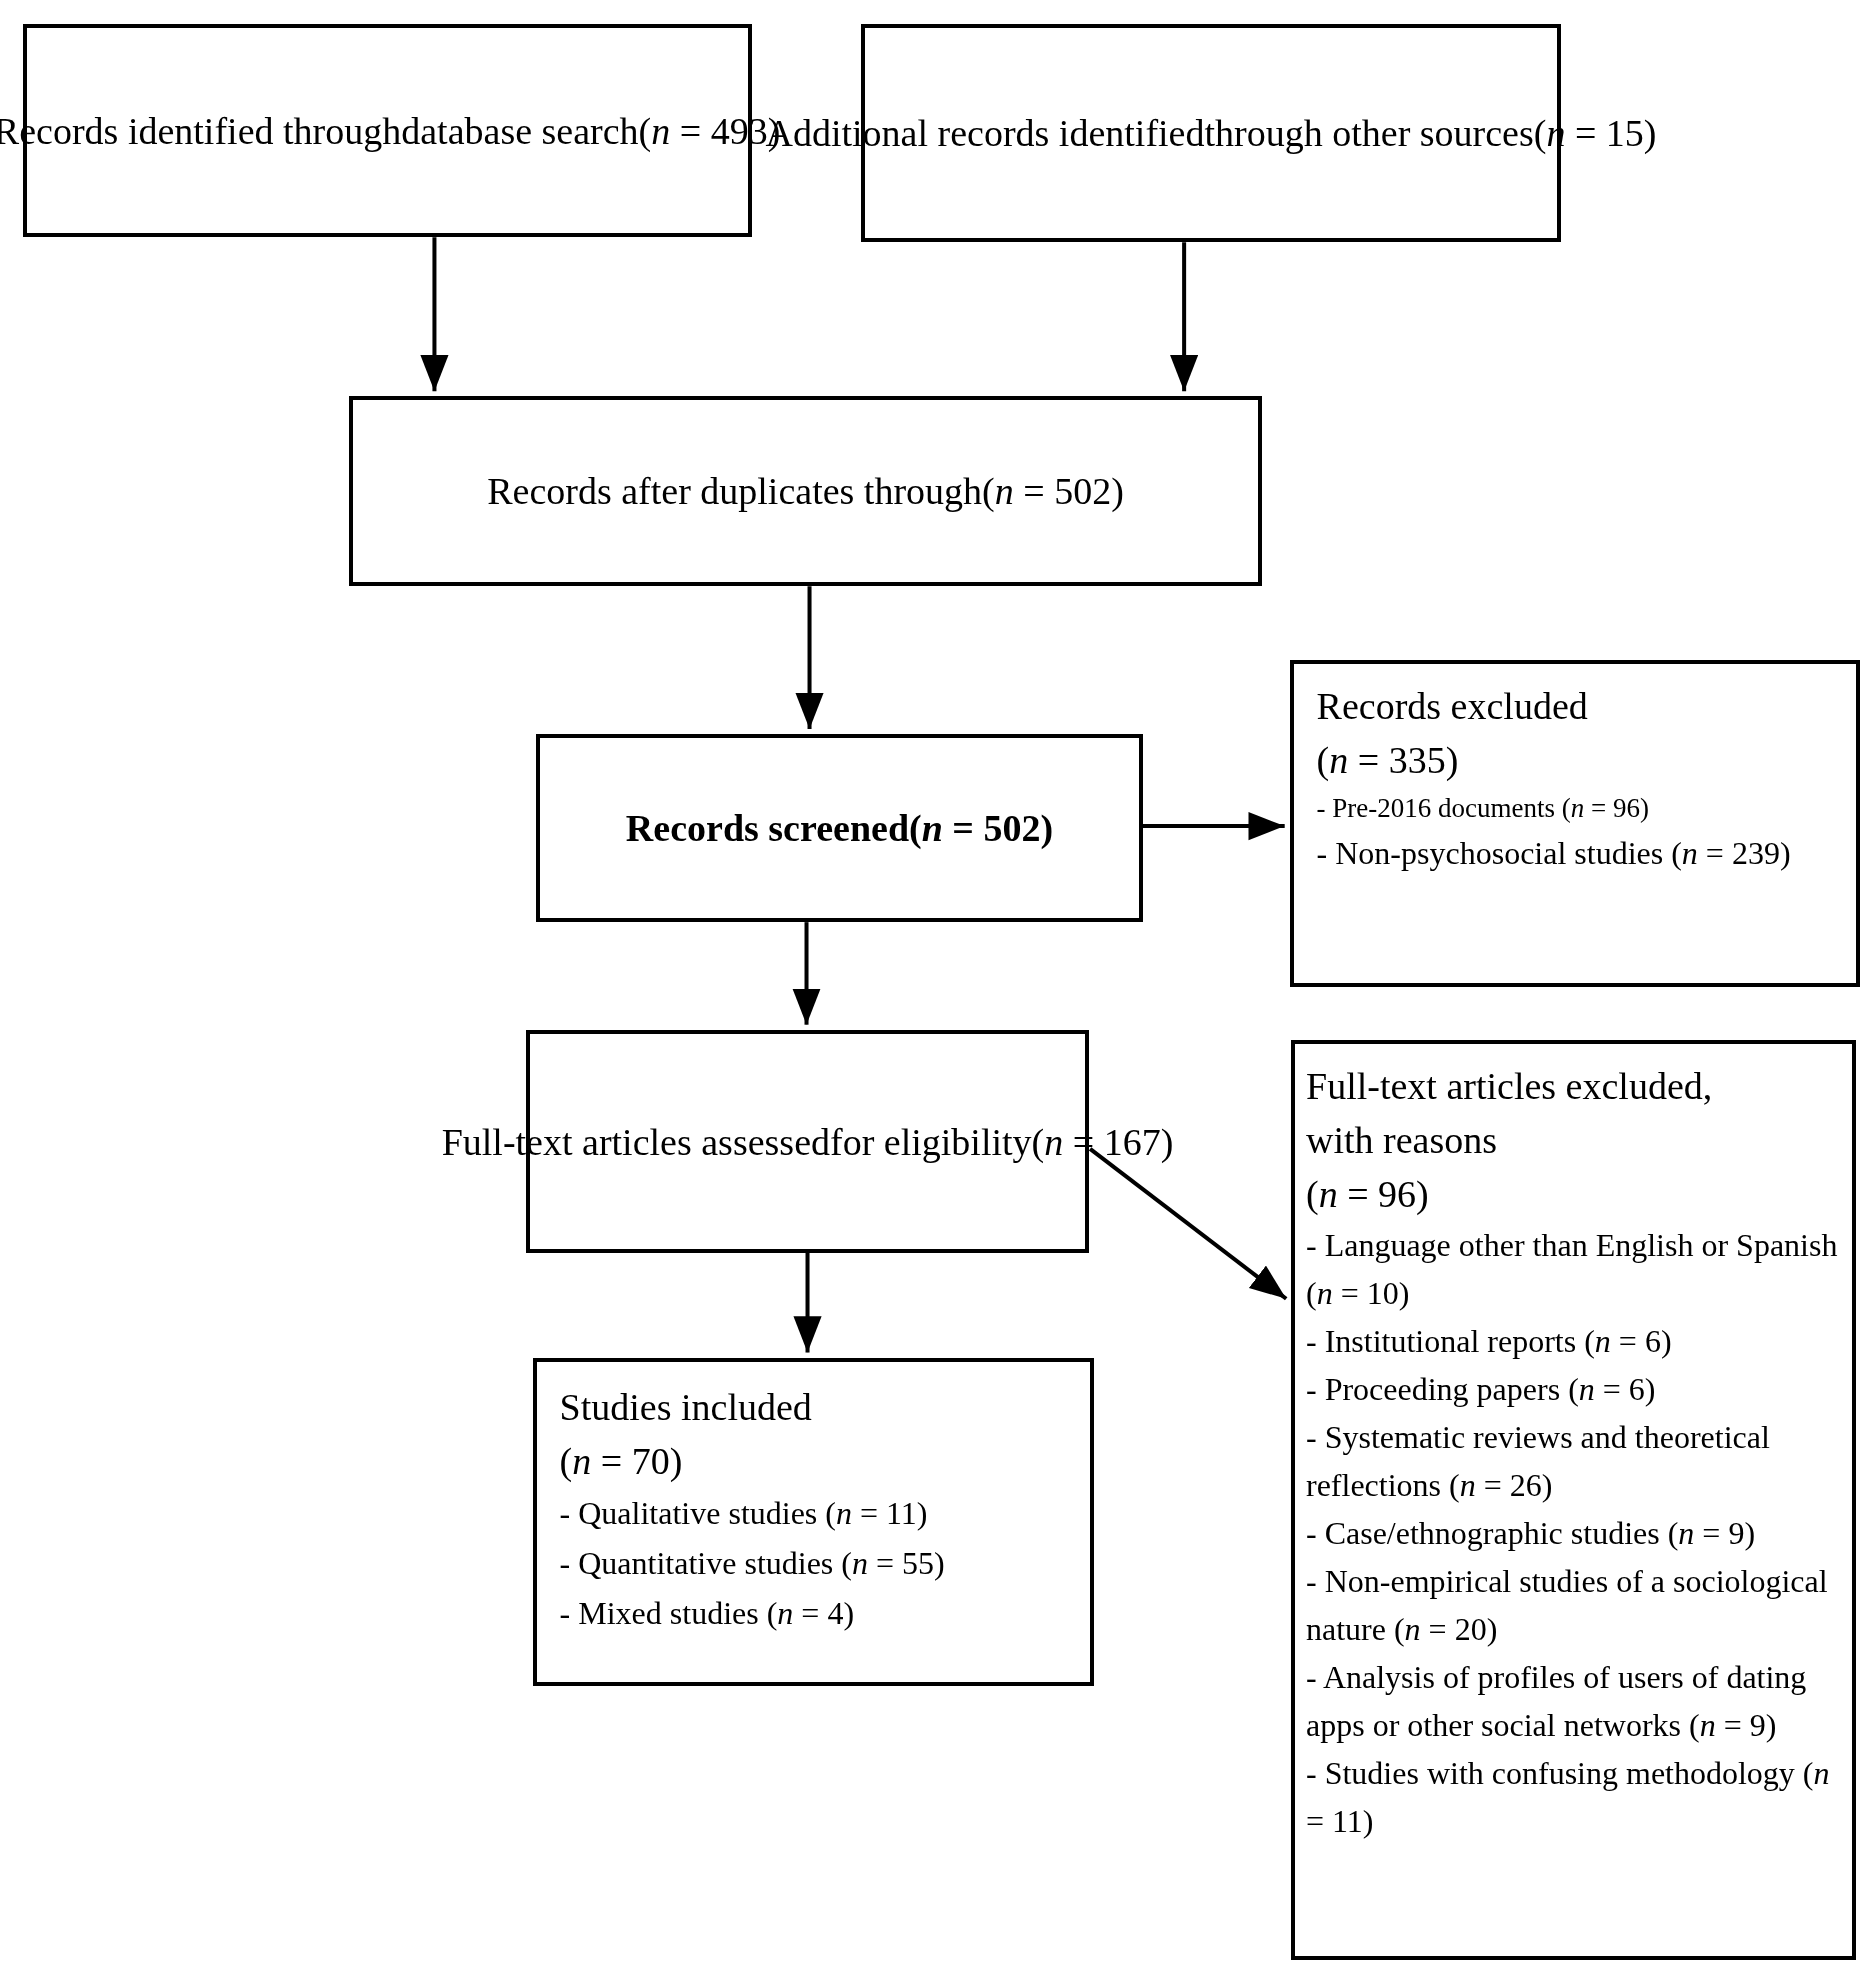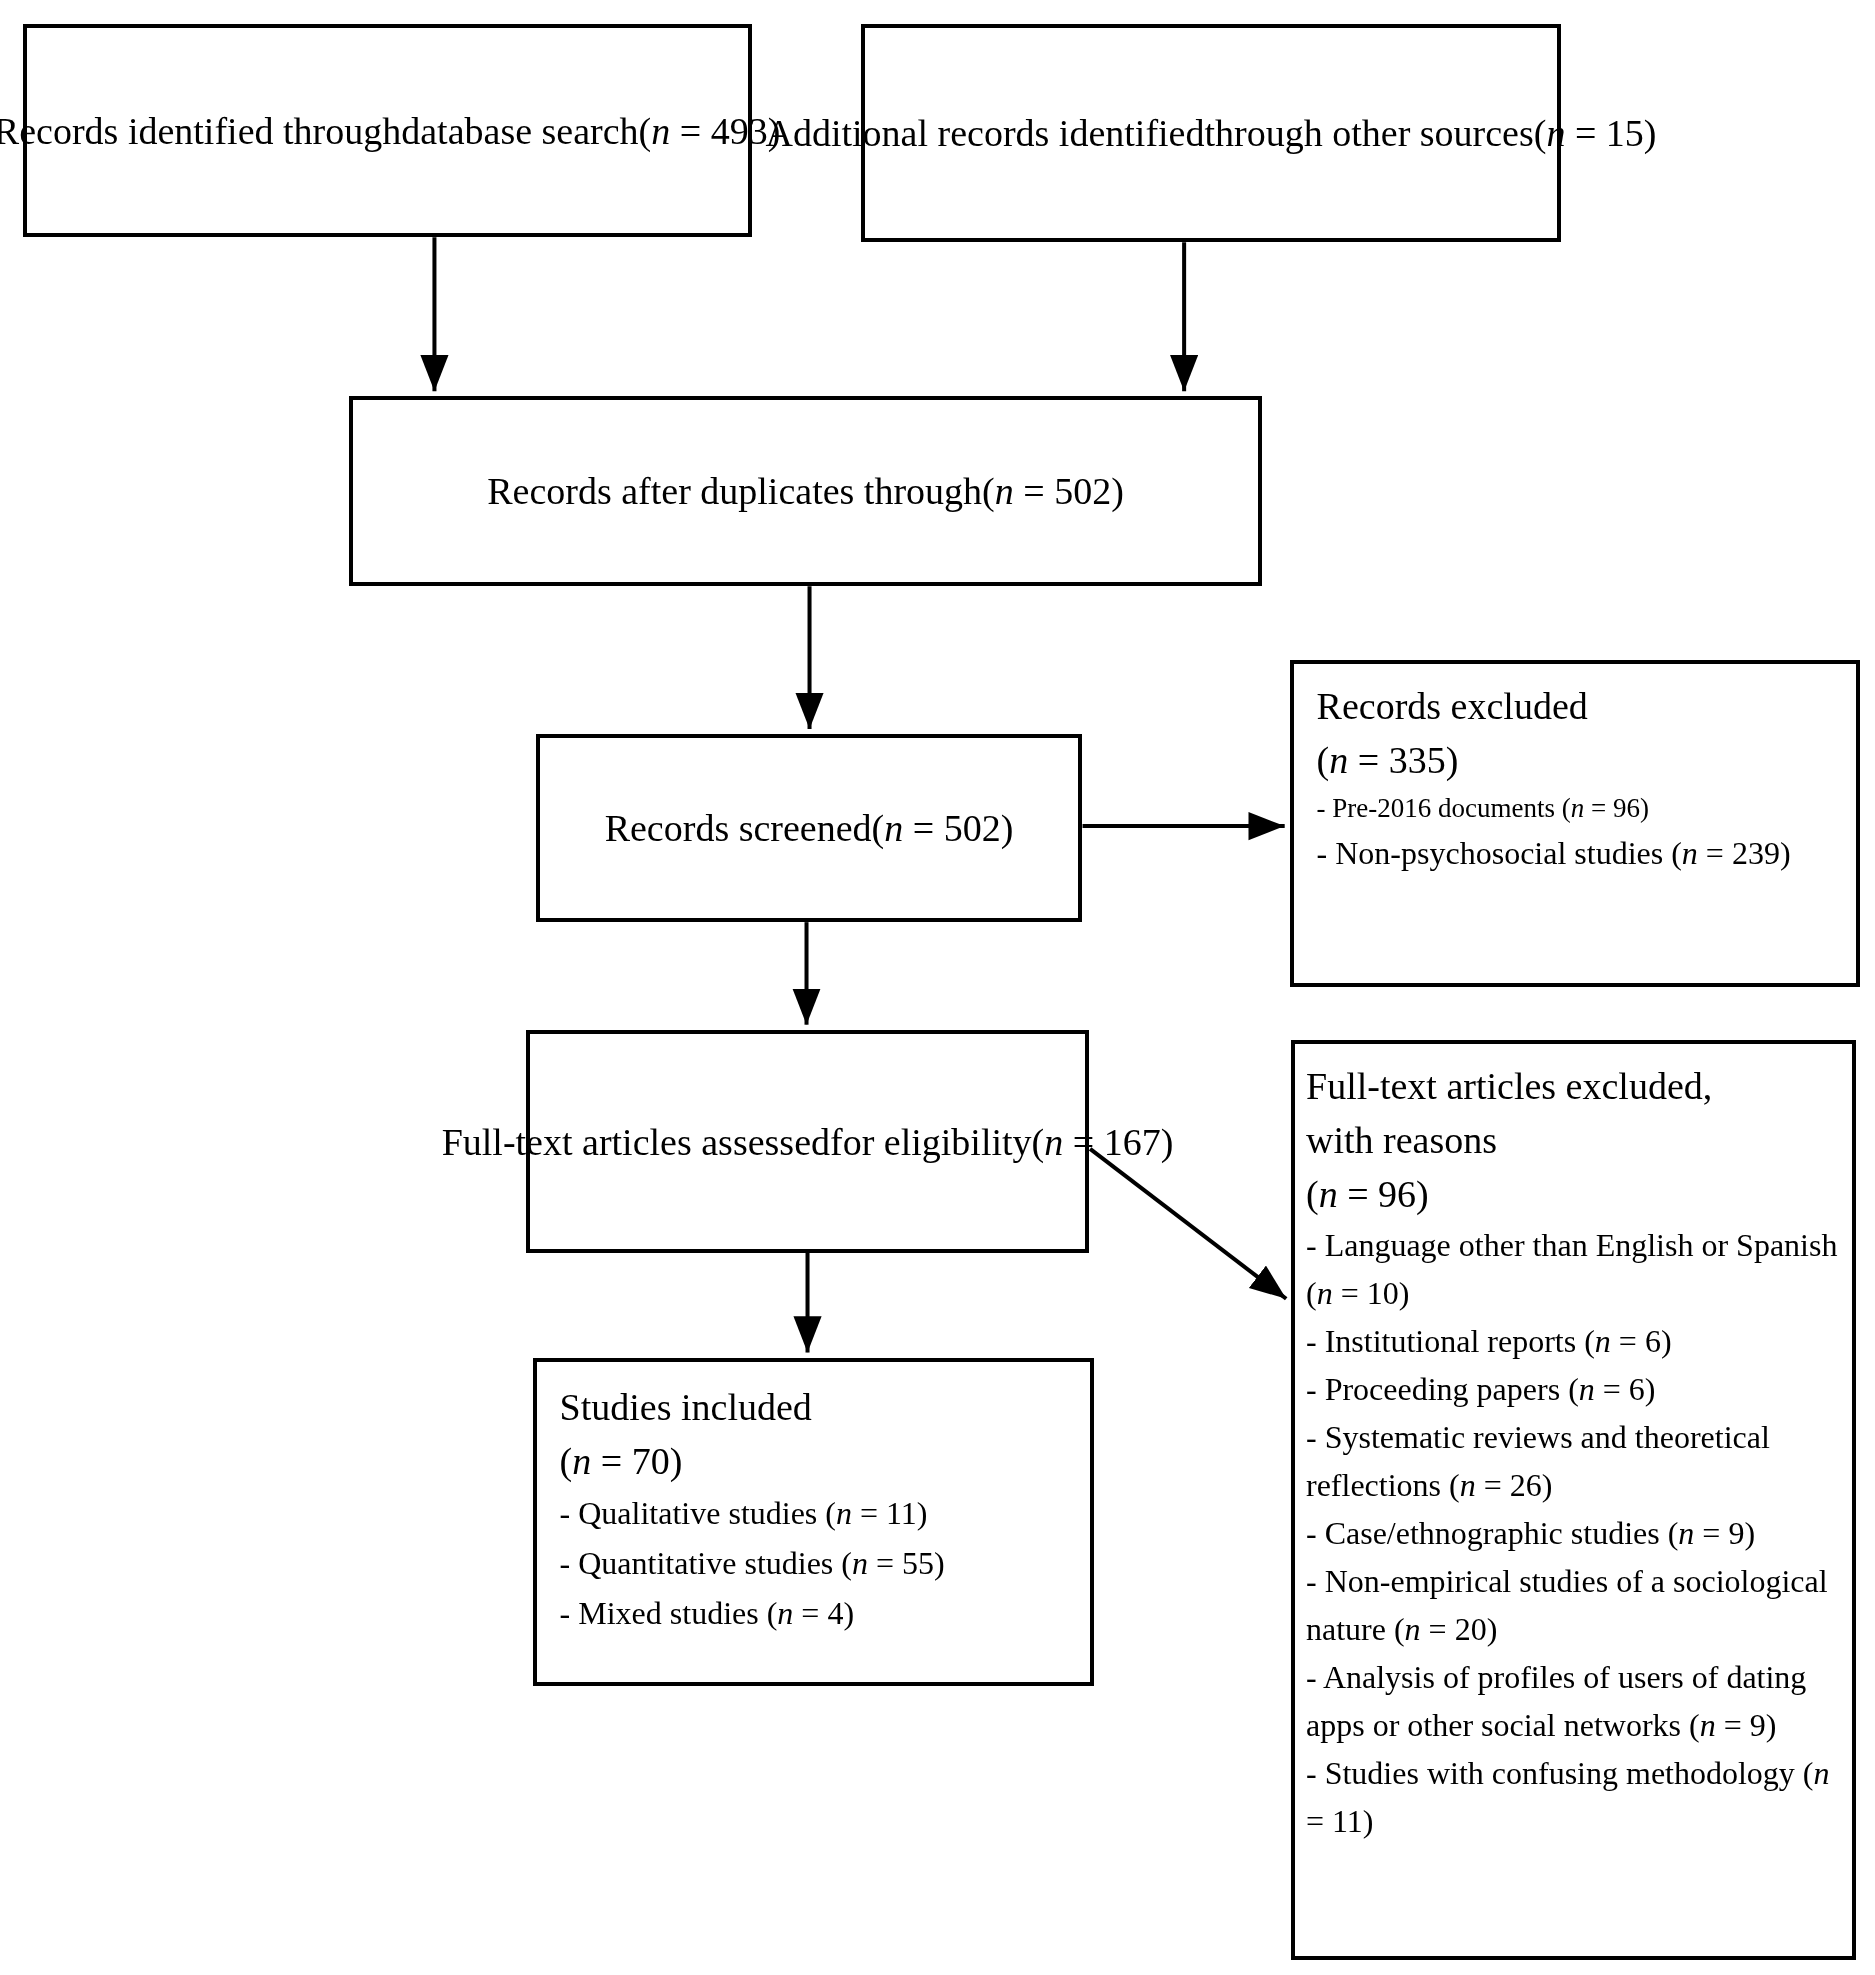--- a/index.html
+++ b/index.html
@@ -100,21 +100,21 @@
     </div>
   </div>
 
   <div class="box" id="box-after-duplicates" style="left:349px; top:396px; width:913px; height:190px;">
     <div class="center-stack">
       <div class="hline">Records after duplicates through</div>
       <div class="hline">(<i>n</i> = 502)</div>
     </div>
   </div>
 
-  <div class="box" id="box-records-screened" style="left:536px; top:734px; width:546px; height:188px;">
+  <div class="box" id="box-records-screened" style="left:536px; top:734px; width:607px; height:188px;font-weight:bold;">
     <div class="center-stack">
       <div class="hline">Records screened</div>
       <div class="hline">(<i>n</i> = 502)</div>
     </div>
   </div>
 
   <div class="box" id="box-records-excluded" style="left:1290px; top:660px; width:570px; height:327px;">
     <div class="top-stack">
       <div class="hline">Records excluded</div>
       <div class="hline">(<i>n</i> = 335)</div>

